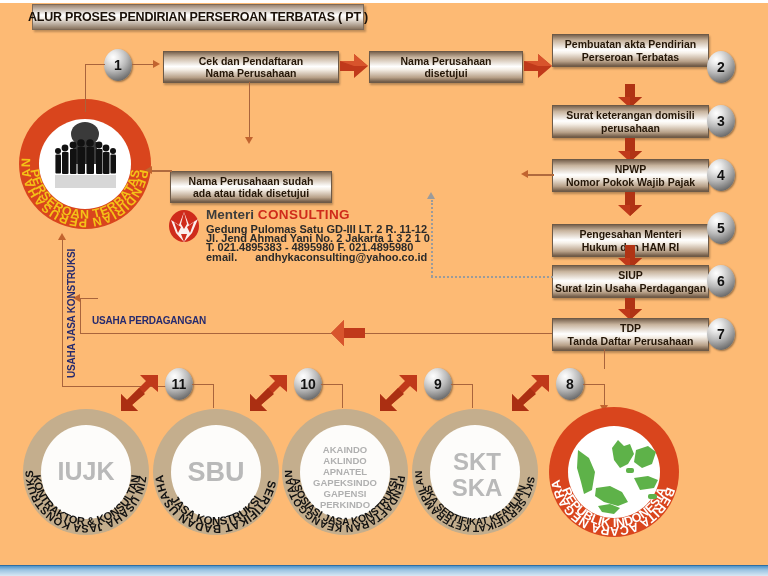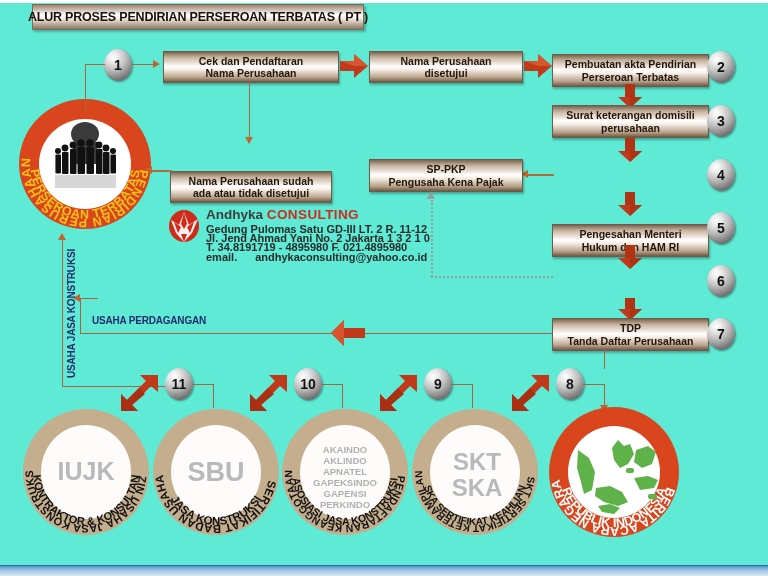--- a/index.html
+++ b/index.html
@@ -1,18 +1,18 @@
 <!DOCTYPE html>
 <html><head>
 <meta charset="utf-8">
 <style>
   html,body{margin:0;padding:0;background:#fff;}
   body{width:768px;height:576px;overflow:hidden;
        font-family:"Liberation Sans",sans-serif;}
-  #stage{position:relative;width:768px;height:576px;background:#5eead4;}
+  #stage{position:relative;width:768px;height:576px;background:#fdba74;}
 
   
   .title-banner{
     position:absolute;left:32px;top:4px;width:330px;height:24px;
     background:linear-gradient(to bottom,#9b8572 0%,#ffffff 42%,#f4efe9 55%,#8a7560 100%);
     border:1px solid #7d6a58;
     display:flex;align-items:center;justify-content:center;
     box-shadow:2px 2px 2px rgba(0,0,0,.25);
   }
   .title-banner span{
@@ -168,21 +168,21 @@
     <div>disetujui</div>
   </div>
 
   <div class="fat" style="left:523px;top:53px;">
     <svg width="30" height="26" viewBox="0 0 30 26">
       <path d="M1 8 L15 8 L15 1 L29 13 L15 25 L15 18 L1 18 Z" fill="#c0391a"></path>
       <path d="M1 8 L15 8 L15 1 L29 13 L15 13 Z" fill="#d8542c"></path>
     </svg>
   </div>
 
-  <div class="pbox" style="left:552px;top:54px;width:155px;height:31px;">
+  <div class="pbox" style="left:552px;top:34px;width:155px;height:31px;">
     <div>Pembuatan akta Pendirian</div>
     <div>Perseroan Terbatas</div>
   </div>
   <div class="num" style="left:707px;top:51px;">
     <span>2</span>
   </div>
 
   <div class="fat" style="left:617px;top:83px;">
     <svg width="26" height="26" viewBox="0 0 26 26">
       <path d="M8 1 L8 14 L1 14 L13 25 L25 14 L18 14 L18 1 Z" fill="#c0391a"></path>
@@ -198,20 +198,24 @@
     <span>3</span>
   </div>
 
   <div class="fat" style="left:617px;top:137px;">
     <svg width="26" height="26" viewBox="0 0 26 26">
       <path d="M8 1 L8 14 L1 14 L13 25 L25 14 L18 14 L18 1 Z" fill="#c0391a"></path>
       <path d="M8 1 L8 14 L13 14 L13 25 L25 14 L18 14 L18 1 Z" fill="#b03314"></path>
     </svg>
   </div>
 
+  <div class="pbox" style="left:552px;top:159px;width:155px;height:31px;">
+    <div>NPWP</div>
+    <div>Nomor Pokok Wajib Pajak</div>
+  </div>
   <div class="num" style="left:707px;top:159px;">
     <span>4</span>
   </div>
 
   <div class="fat" style="left:617px;top:191px;">
     <svg width="26" height="26" viewBox="0 0 26 26">
       <path d="M8 1 L8 14 L1 14 L13 25 L25 14 L18 14 L18 1 Z" fill="#c0391a"></path>
       <path d="M8 1 L8 14 L13 14 L13 25 L25 14 L18 14 L18 1 Z" fill="#b03314"></path>
     </svg>
   </div>
@@ -224,20 +228,24 @@
     <span>5</span>
   </div>
 
   <div class="fat" style="left:617px;top:244px;">
     <svg width="26" height="26" viewBox="0 0 26 26">
       <path d="M8 1 L8 14 L1 14 L13 25 L25 14 L18 14 L18 1 Z" fill="#c0391a"></path>
       <path d="M8 1 L8 14 L13 14 L13 25 L25 14 L18 14 L18 1 Z" fill="#b03314"></path>
     </svg>
   </div>
 
+  <div class="pbox" style="left:552px;top:265px;width:155px;height:31px;">
+    <div>SIUP</div>
+    <div>Surat Izin Usaha Perdagangan</div>
+  </div>
   <div class="num" style="left:707px;top:265px;">
     <span>6</span>
   </div>
 
   <div class="fat" style="left:617px;top:297px;">
     <svg width="26" height="24" viewBox="0 0 26 24">
       <path d="M8 1 L8 12 L1 12 L13 23 L25 12 L18 12 L18 1 Z" fill="#c0391a"></path>
       <path d="M8 1 L8 12 L13 12 L13 23 L25 12 L18 12 L18 1 Z" fill="#b03314"></path>
     </svg>
   </div>
@@ -246,24 +254,20 @@
     <div>TDP</div>
     <div>Tanda Daftar Perusahaan</div>
   </div>
   <div class="num" style="left:707px;top:318px;">
     <span>7</span>
   </div>
 
   <div class="thin-h" style="left:528px;top:174px;width:26px;"></div>
   <div class="tri tri-l" style="left:521px;top:170px;"></div>
 
-  <div class="pbox" style="left:369px;top:159px;width:152px;height:31px;">
-    <div>SP-PKP</div>
-    <div>Pengusaha Kena Pajak</div>
-  </div>
 
   <div class="dot-h" style="left:431px;top:276px;width:122px;"></div>
   <div class="dot-v" style="left:431px;top:200px;height:77px;"></div>
   <div class="tri tri-u" style="left:427px;top:192px;border-bottom-color:#9b9b9b;"></div>
 
   <div class="line-v" style="left:249px;top:82px;height:56px;"></div>
   <div class="tri tri-d" style="left:245px;top:137px;"></div>
 
   <div class="pbox" style="left:170px;top:155px;width:160px;height:30px;margin-top:16px;">
     <div>Nama Perusahaan sudah</div>
@@ -459,27 +463,27 @@
           <ellipse cx="16" cy="17" rx="15" ry="16" fill="#cf2b1b"></ellipse>
           <path d="M16 3 L21 16 L30 10 L24 24 L16 33 L8 24 L3 11 L11 16 Z" fill="#ffffff" opacity="0.92"></path>
           <path d="M16 3 L19 15 L16 20 L13 15 Z" fill="#cf2b1b"></path>
           <path d="M6 13 L13 18 L10 24 Z" fill="#cf2b1b"></path>
           <path d="M26 13 L19 18 L22 24 Z" fill="#cf2b1b"></path>
           <path d="M13 25 L16 33 L19 25 Z" fill="#cf2b1b"></path>
         </svg>
       </div>
       <div>
         <div class="cons-name">
-          <span>Andhyka</span>
+          <span>Menteri</span>
           <b>CONSULTING</b>
         </div>
         <div class="cons-addr" style="margin-top:3px;">
           <div>Gedung Pulomas Satu GD-III LT. 2 R. 11-12</div>
           <div>Jl. Jend Ahmad Yani No. 2 Jakarta 1 3 2 1 0</div>
-          <div>T. 34.8191719 - 4895980 F. 021.4895980</div>
+          <div>T. 021.4895383 - 4895980 F. 021.4895980</div>
           <div style="display:flex;gap:18px;">
             <span>email.</span>
             <span>andhykaconsulting@yahoo.co.id</span>
           </div>
         </div>
       </div>
     </div>
   </div>
 
   <div class="footer-bar"></div>

